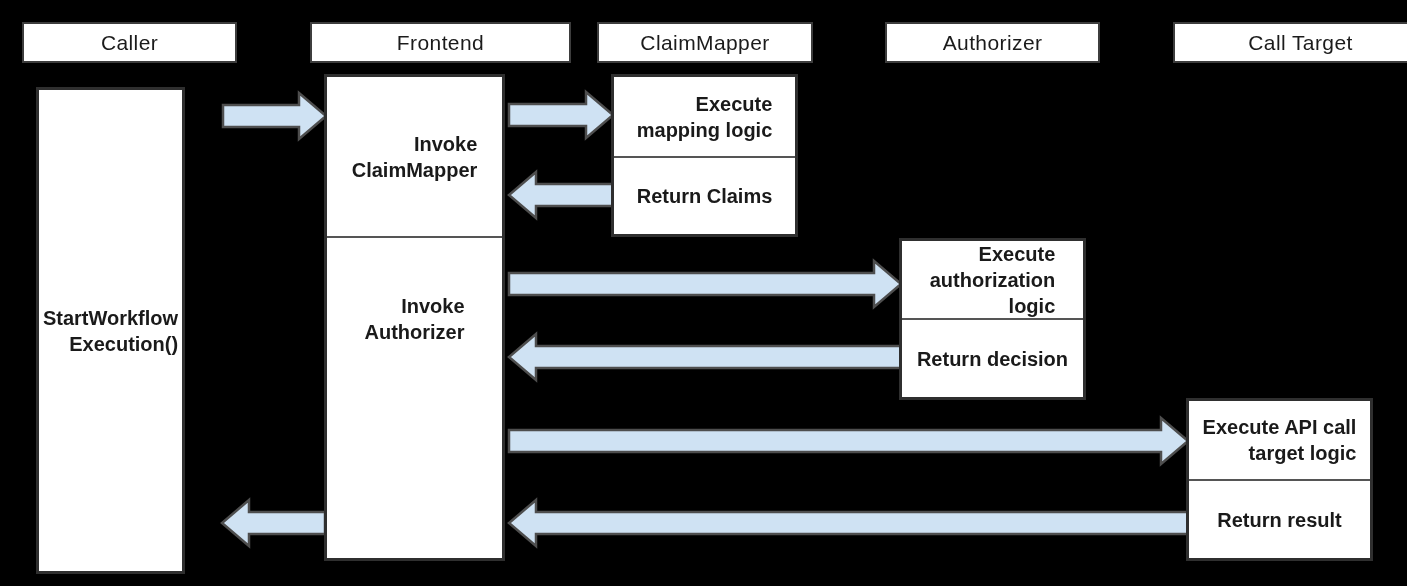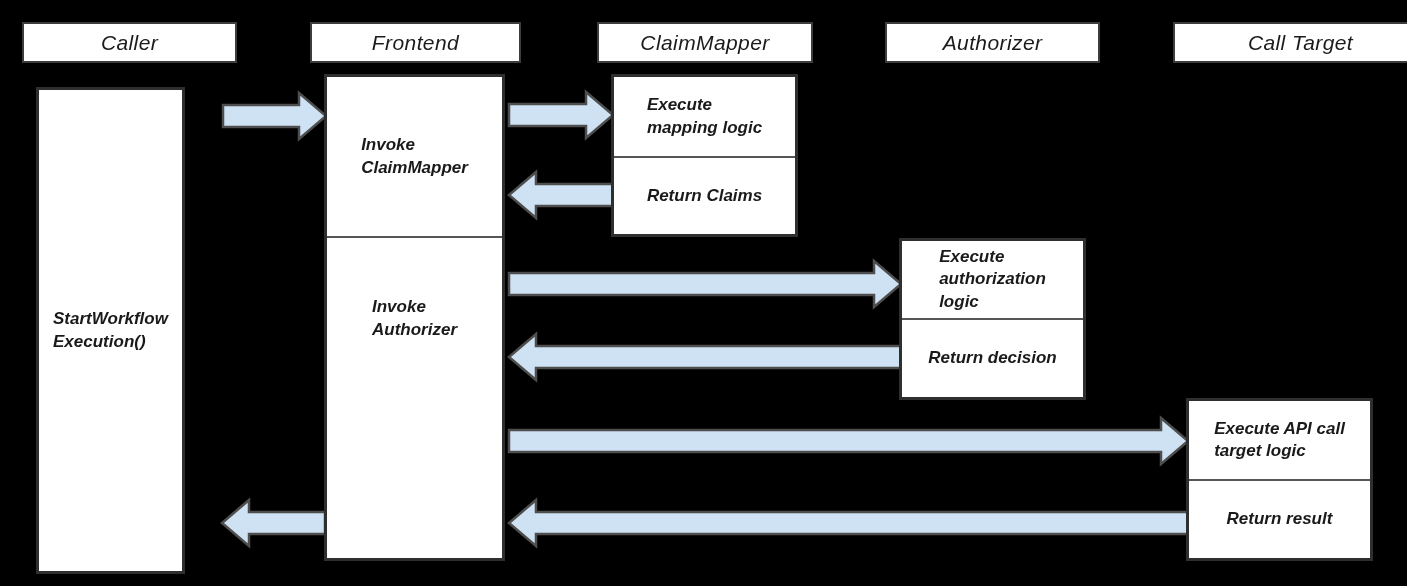--- a/index.html
+++ b/index.html
@@ -2,21 +2,20 @@
 <html><head>
 <meta charset="utf-8">
 <style>
   html,body{margin:0;padding:0;background:#000;}
   .canvas{
     position:relative;
     width:1407px;height:586px;
     background:#000;
     overflow:hidden;
     font-family:"Liberation Sans", sans-serif;
-    font-style:italic;
   }
   .lifeline-header{
     position:absolute;
     top:22px;height:41px;
     background:#fff;
     border:2px solid #3d3d3d;
     box-sizing:border-box;
     display:flex;align-items:center;justify-content:center;
     font-size:21px;font-weight:400;letter-spacing:0.4px;
     color:#1b1b1b;
@@ -24,22 +23,22 @@
   .activation{
     position:absolute;
     background:#fff;
     border:3px solid #2f2f2f;
     box-sizing:border-box;
     display:flex;flex-direction:column;
   }
   .seg{
     box-sizing:border-box;
     display:flex;align-items:center;justify-content:center;
-    text-align:left;
-    font-size:17px;font-weight:700;line-height:1.3;
+    text-align:right;
+    font-size:20px;font-weight:700;line-height:1.3;
     color:#1a1a1a;
     white-space:pre-line;
     padding:8px 4px;
   }
   .seg + .seg{border-top:2px solid #555;}
   svg.arrows{position:absolute;left:0;top:0;}
   svg.arrows polygon{stroke:#4e4e4e;stroke-width:2.5;stroke-linejoin:miter;}
 </style>
 </head>
 <body>
@@ -53,21 +52,21 @@
     <polygon points="509,273 874,273 874,261 901,284 874,307 874,295 509,295" fill="#cfe2f3"></polygon>
     <polygon points="901,346 536,346 536,334 509,357 536,380 536,368 901,368" fill="#cfe2f3"></polygon>
     <polygon points="509,430 1161,430 1161,418 1188,441 1161,464 1161,452 509,452" fill="#cfe2f3"></polygon>
     <polygon points="1188,512 536,512 536,500 509,523 536,546 536,534 1188,534" fill="#cfe2f3"></polygon>
     <polygon points="325,512 249,512 249,500 222,523 249,546 249,534 325,534" fill="#cfe2f3"></polygon>
   </svg>
 
   <div class="lifeline-header" style="left:22px;width:215px">
     <span>Caller</span>
   </div>
-  <div class="lifeline-header" style="left:310px;width:211px">
+  <div class="lifeline-header" style="left:310px;width:261px">
     <span>Frontend</span>
   </div>
   <div class="lifeline-header" style="left:597px;width:216px">
     <span>ClaimMapper</span>
   </div>
   <div class="lifeline-header" style="left:885px;width:215px">
     <span>Authorizer</span>
   </div>
   <div class="lifeline-header" style="left:1173px;width:255px">
     <span>Call Target</span>

